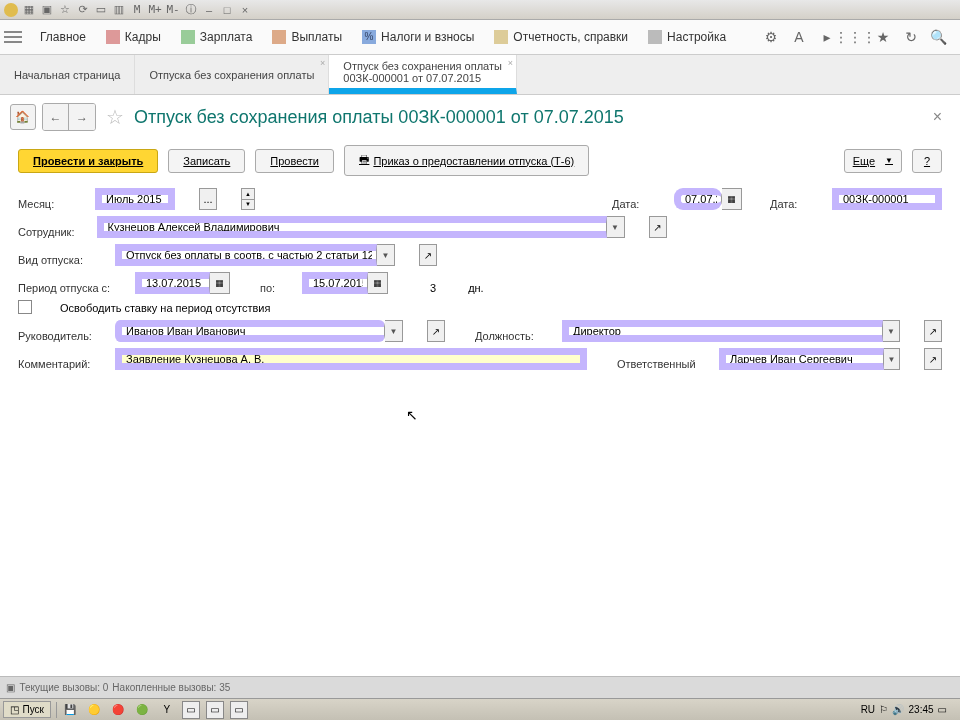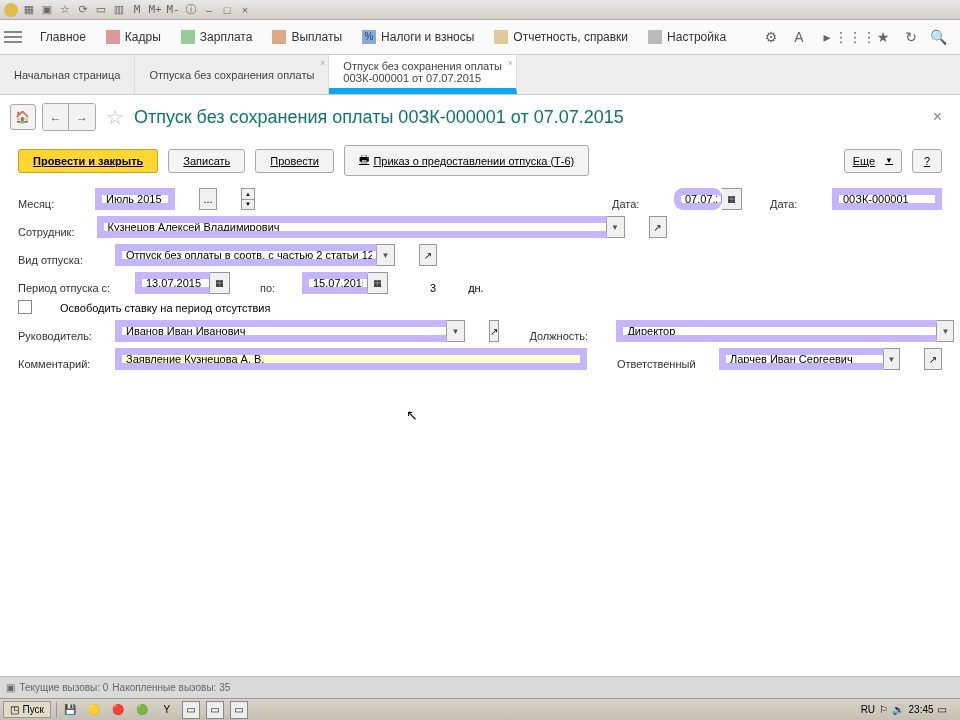--- a/index.html
+++ b/index.html
@@ -262,21 +262,21 @@
     </div>
 
     <div class="row">
       <div class="chk"></div>
       <span>Освободить ставку на период отсутствия</span>
     </div>
 
     <div class="row">
       <span class="lbl med">Руководитель:</span>
       <div class="sel-wrap">
-          <input class="inp" style="width: 332px;" value="Иванов Иван Иванович">
+          <input class="inp" style="width: 270px; border-radius: 6px;" value="Иванов Иван Иванович">
           <div class="drop-btn">▼</div>
         </div>
       <div class="open-btn">↗</div>
       <span class="lbl" style="min-width:65px;margin-left:8px">Должность:</span>
       <div class="sel-wrap" style="flex:1">
           <input class="inp" style="width: 100%; min-width: 320px;" value="Директор">
           <div class="drop-btn">▼</div>
         </div>
       <div class="open-btn">↗</div>
     </div>

